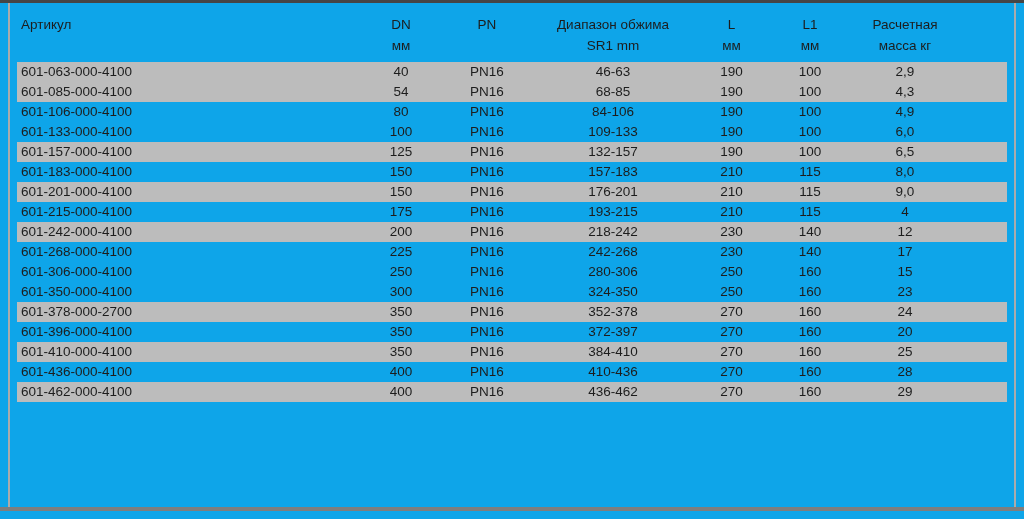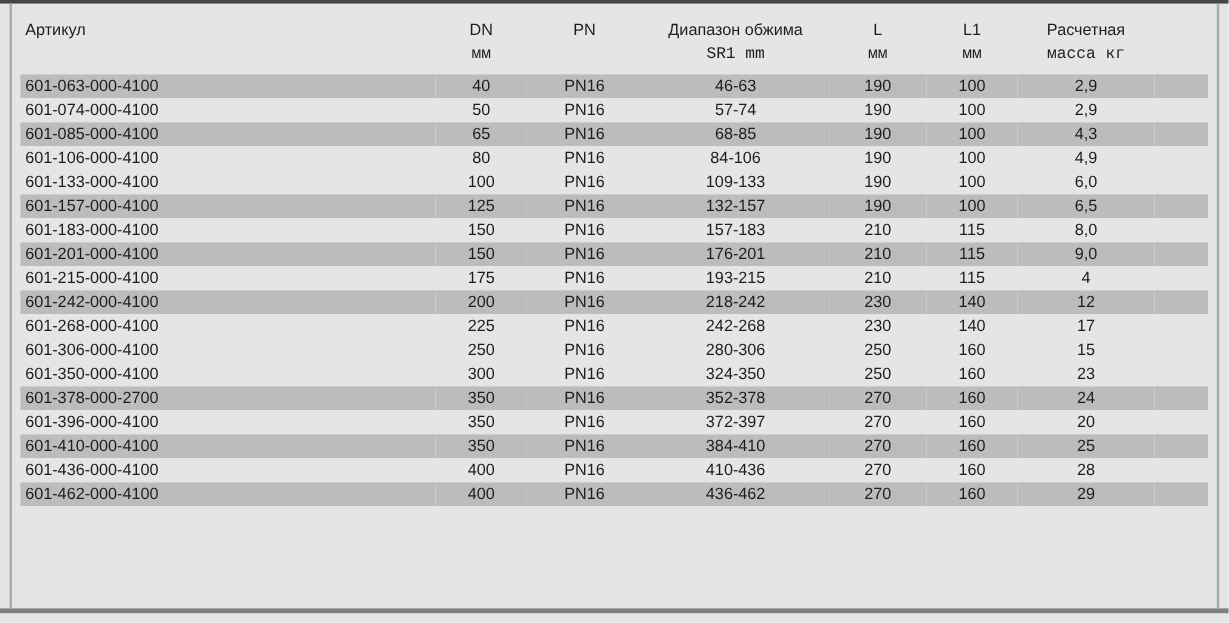--- a/index.html
+++ b/index.html
@@ -13,21 +13,21 @@
   html, body {
     margin: 0; padding: 0;
     width: 1024px; height: 519px;
     background: #ffffff;
     font-family: "Liberation Sans", sans-serif;
   }
   .page {
     position: relative;
     width: 1024px; height: 519px;
     overflow: hidden;
-    background: #e5e5e5;
+    background: #0ea5e9;
   }
   .rule-top {
     position: absolute; left: 0; right: 0; top: 0;
     height: 3px; background: var(--rule-top);
   }
   .rule-bottom {
     position: absolute; left: 0; right: 0; top: 507px;
     height: 4px; background: var(--rule-bottom);
   }
   .side-border {
@@ -49,21 +49,21 @@
     color: var(--text);
   }
   table.spec thead th {
     font-weight: normal;
     padding: 0;
     vertical-align: top;
     text-align: center;
   }
   table.spec thead th.col-article { text-align: left; }
   .h-line1 { height: 26px; line-height: 32px; }
-  .h-line2 { height: 27px; line-height: 22px; font-family: Liberation Mono, monospace; }
+  .h-line2 { height: 27px; line-height: 22px; }
   th.col-article .h-line1 { padding-left: 4px; }
   table.spec tbody td {
     height: 20px;
     line-height: 20px;
     padding: 0;
     text-align: center;
     white-space: nowrap;
     overflow: hidden;
   }
   table.spec tbody td.col-article {
@@ -129,33 +129,23 @@
           <tr class="stripe">
             <td class="col-article">601-063-000-4100</td>
             <td class="col-dn">40</td>
             <td class="col-pn">PN16</td>
             <td class="col-range">46-63</td>
             <td class="col-l">190</td>
             <td class="col-l1">100</td>
             <td class="col-mass">2,9</td>
             <td></td>
           </tr>
-          <tr>
-            <td class="col-article">601-074-000-4100</td>
-            <td class="col-dn">50</td>
-            <td class="col-pn">PN16</td>
-            <td class="col-range">57-74</td>
-            <td class="col-l">190</td>
-            <td class="col-l1">100</td>
-            <td class="col-mass">2,9</td>
-            <td></td>
-          </tr>
           <tr class="stripe">
             <td class="col-article">601-085-000-4100</td>
-            <td class="col-dn">65</td>
+            <td class="col-dn">54</td>
             <td class="col-pn">PN16</td>
             <td class="col-range">68-85</td>
             <td class="col-l">190</td>
             <td class="col-l1">100</td>
             <td class="col-mass">4,3</td>
             <td></td>
           </tr>
           <tr>
             <td class="col-article">601-106-000-4100</td>
             <td class="col-dn">80</td>

